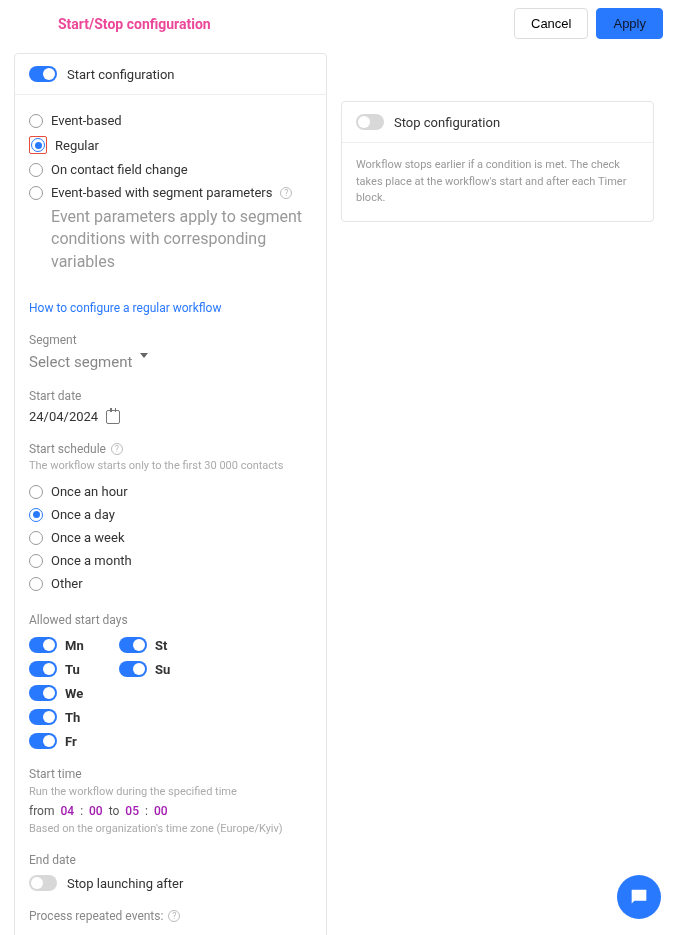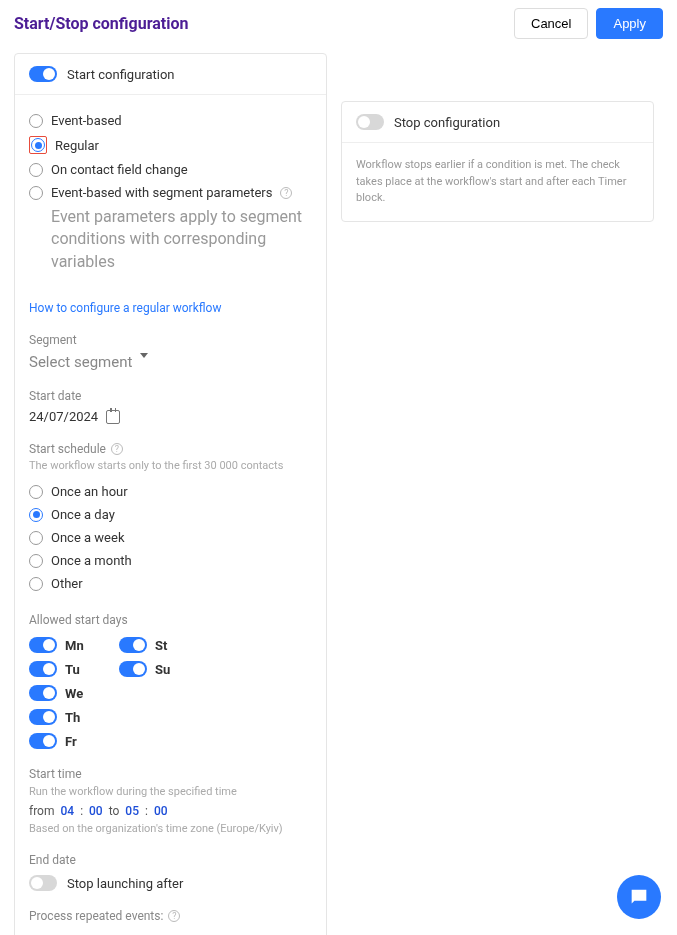--- a/index.html
+++ b/index.html
@@ -1,21 +1,21 @@
 <!DOCTYPE html>
 <html><head>
 <meta charset="utf-8">
 <style>
 * { box-sizing: border-box; margin: 0; padding: 0; }
 body { font-family: -apple-system, BlinkMacSystemFont, "Segoe UI", Roboto, Arial, sans-serif; font-size: 13px; color: #333; background: #fff; width: 677px; }
 .header { display: flex; justify-content: space-between; align-items: center; padding: 8px 14px 14px 14px; }
-.header h2 { font-size: 16px; font-weight: 700; color: #4c1d95; }
+.header h2 { font-size: 14px; font-weight: 700; color: #ec4899; margin-left: 44px; }
 .header-buttons { display: flex; gap: 8px; }
 .btn { font-size: 13px; padding: 7px 16px; border-radius: 4px; border: 1px solid #ddd; background: #fff; cursor: pointer; }
-.btn-primary { background: #2979ff; color: #ffffff; border-color: #2979ff; }
+.btn-primary { background: #2979ff; color: #0f172a; border-color: #2979ff; }
 .panels { display: flex; gap: 14px; padding: 0 14px; align-items: flex-start; }
 .panel { border: 1px solid #e5e5e5; border-radius: 4px; background: #fff; }
 .panel-left { width: 313px; }
 .panel-right { width: 313px; margin-top: 48px; }
 .panel-header { display: flex; align-items: center; gap: 10px; padding: 12px 14px; border-bottom: 1px solid #eee; }
 .panel-body { padding: 14px 14px 18px 14px; }
 .toggle { position: relative; width: 28px; height: 16px; border-radius: 8px; background: #ccc; display: inline-block; flex-shrink: 0; }
 .toggle.on { background: #2979ff; }
 .toggle .knob { position: absolute; top: 2px; width: 12px; height: 12px; border-radius: 50%; background: #fff; left: 2px; transition:.1s; }
 .toggle.on .knob { left: 14px; }
@@ -33,21 +33,21 @@
 .chev-down { display:inline-block; width:0; height:0; border-left:4px solid transparent; border-right:4px solid transparent; border-top:5px solid #666; }
 .date-row { display: flex; align-items: center; gap: 8px; margin-top: 6px; font-size: 13px; }
 .calendar-icon { width: 14px; height: 14px; border: 1.2px solid #777; border-radius: 2px; position: relative; }
 .calendar-icon::before,.calendar-icon::after{content:'';position:absolute;top:-3px;width:1.5px;height:4px;background:#777;}
 .calendar-icon::before{left:3px;} .calendar-icon::after{right:3px;}
 .help-icon { width: 12px; height: 12px; border-radius: 50%; border: 1px solid #bbb; display:inline-flex; align-items:center; justify-content:center; font-size:9px; color:#bbb; }
 .schedule-options { margin-top: 8px; }
 .days-grid { display: grid; grid-template-columns: 70px 70px; gap: 8px 20px; margin-top: 10px; font-weight: bold; }
 .day-item { display: flex; align-items: center; gap: 8px; font-size: 13px; }
 .time-row { margin-top: 6px; font-size: 12px; color:#555; display:flex; align-items:center; gap:6px; }
-.time-val { font-weight: 500; color:#1d4ed8; }
+.time-val { font-weight: 500; color:#a21caf; }
 .muted { font-size: 11px; color: #aaa; margin-top: 4px; }
 .stop-launching { display: flex; align-items: center; gap: 10px; margin-top: 8px; }
 .repeated-opts { margin-top: 8px; }
 .once-every { display: flex; align-items: center; gap: 8px; }
 .once-every input { width: 30px; border: none; border-bottom: 1px solid #ccc; text-align: center; font-size: 12px; }
 .panel-right-body { padding: 14px; font-size: 11px; color: #999; line-height: 1.5; }
 .chat-fab { position: fixed; right: 16px; bottom: 16px; width: 44px; height: 44px; background: #2979ff; border-radius: 50%; display:flex; align-items:center; justify-content:center; }
 .chat-fab svg { width: 22px; height: 22px; fill: #fff; }
 </style>
 </head>
@@ -104,21 +104,21 @@
       <a class="link">How to configure a regular workflow</a>
 
       <div class="section-label">Segment</div>
       <div class="select-seg">
         <span>Select segment</span>
         <span class="chev-down"></span>
       </div>
 
       <div class="section-label">Start date</div>
       <div class="date-row">
-        <span>24/07/2024</span>
+        <span>24/04/2024</span>
         <span class="calendar-icon"></span>
       </div>
 
       <div class="section-label">
         <span>Start schedule</span>
         <span class="help-icon">?</span>
       </div>
       <div class="section-hint">The workflow starts only to the first 30 000 contacts</div>
       <div class="schedule-options">
         <div class="radio-row">

